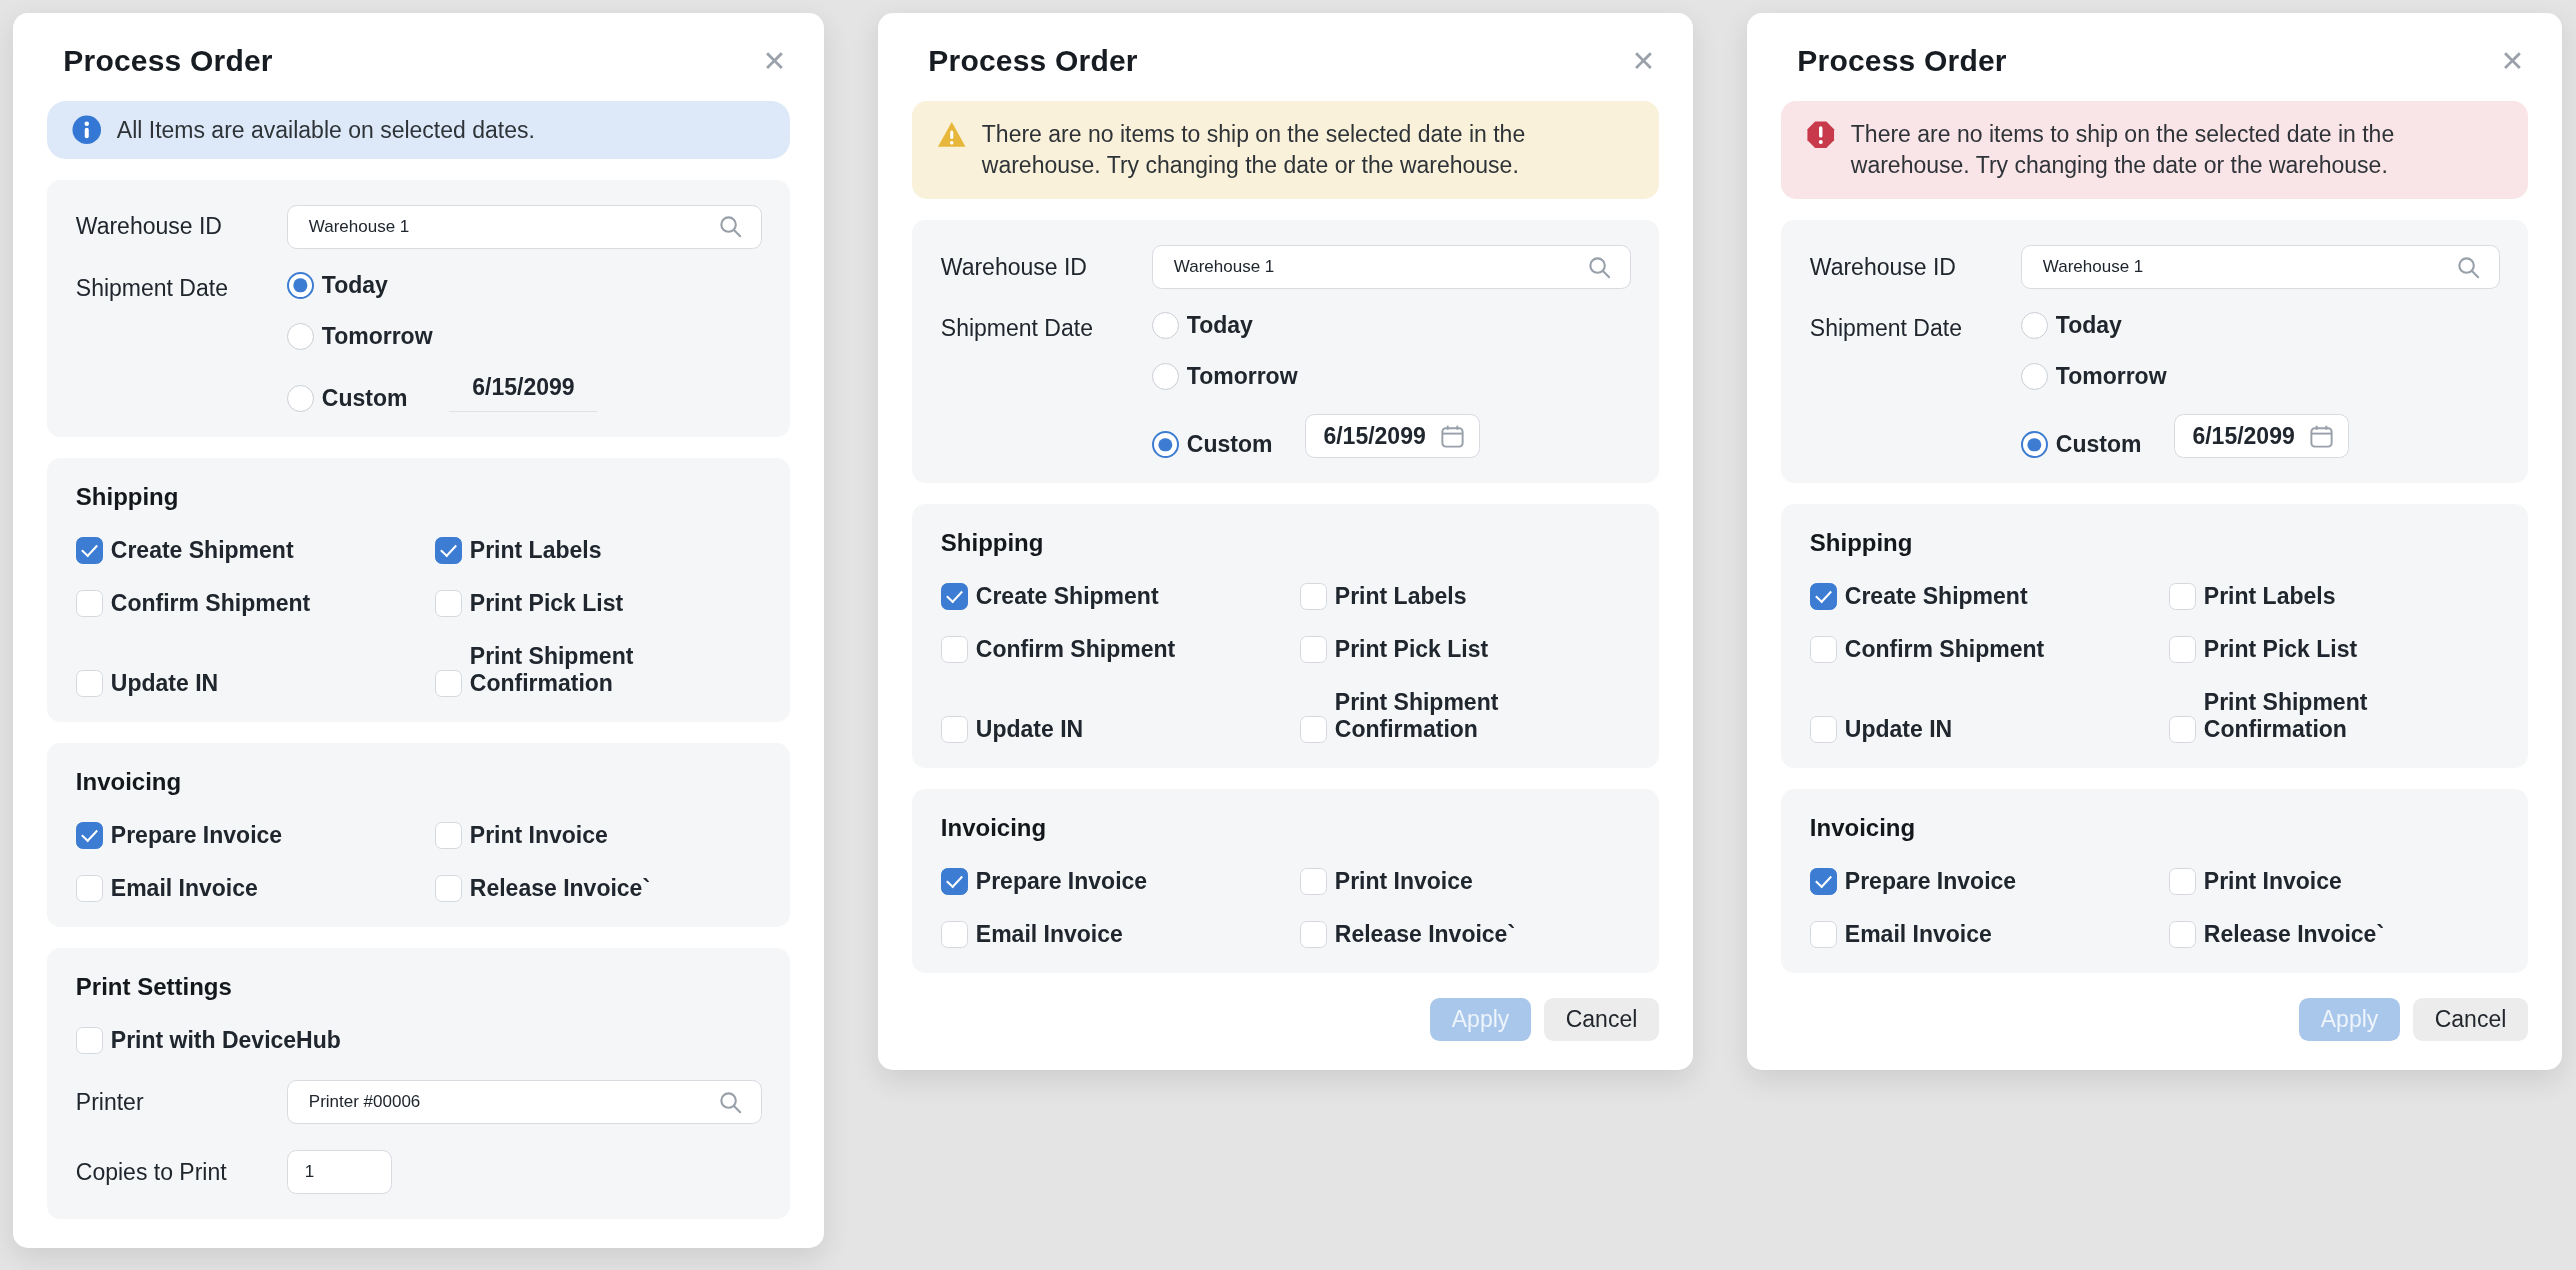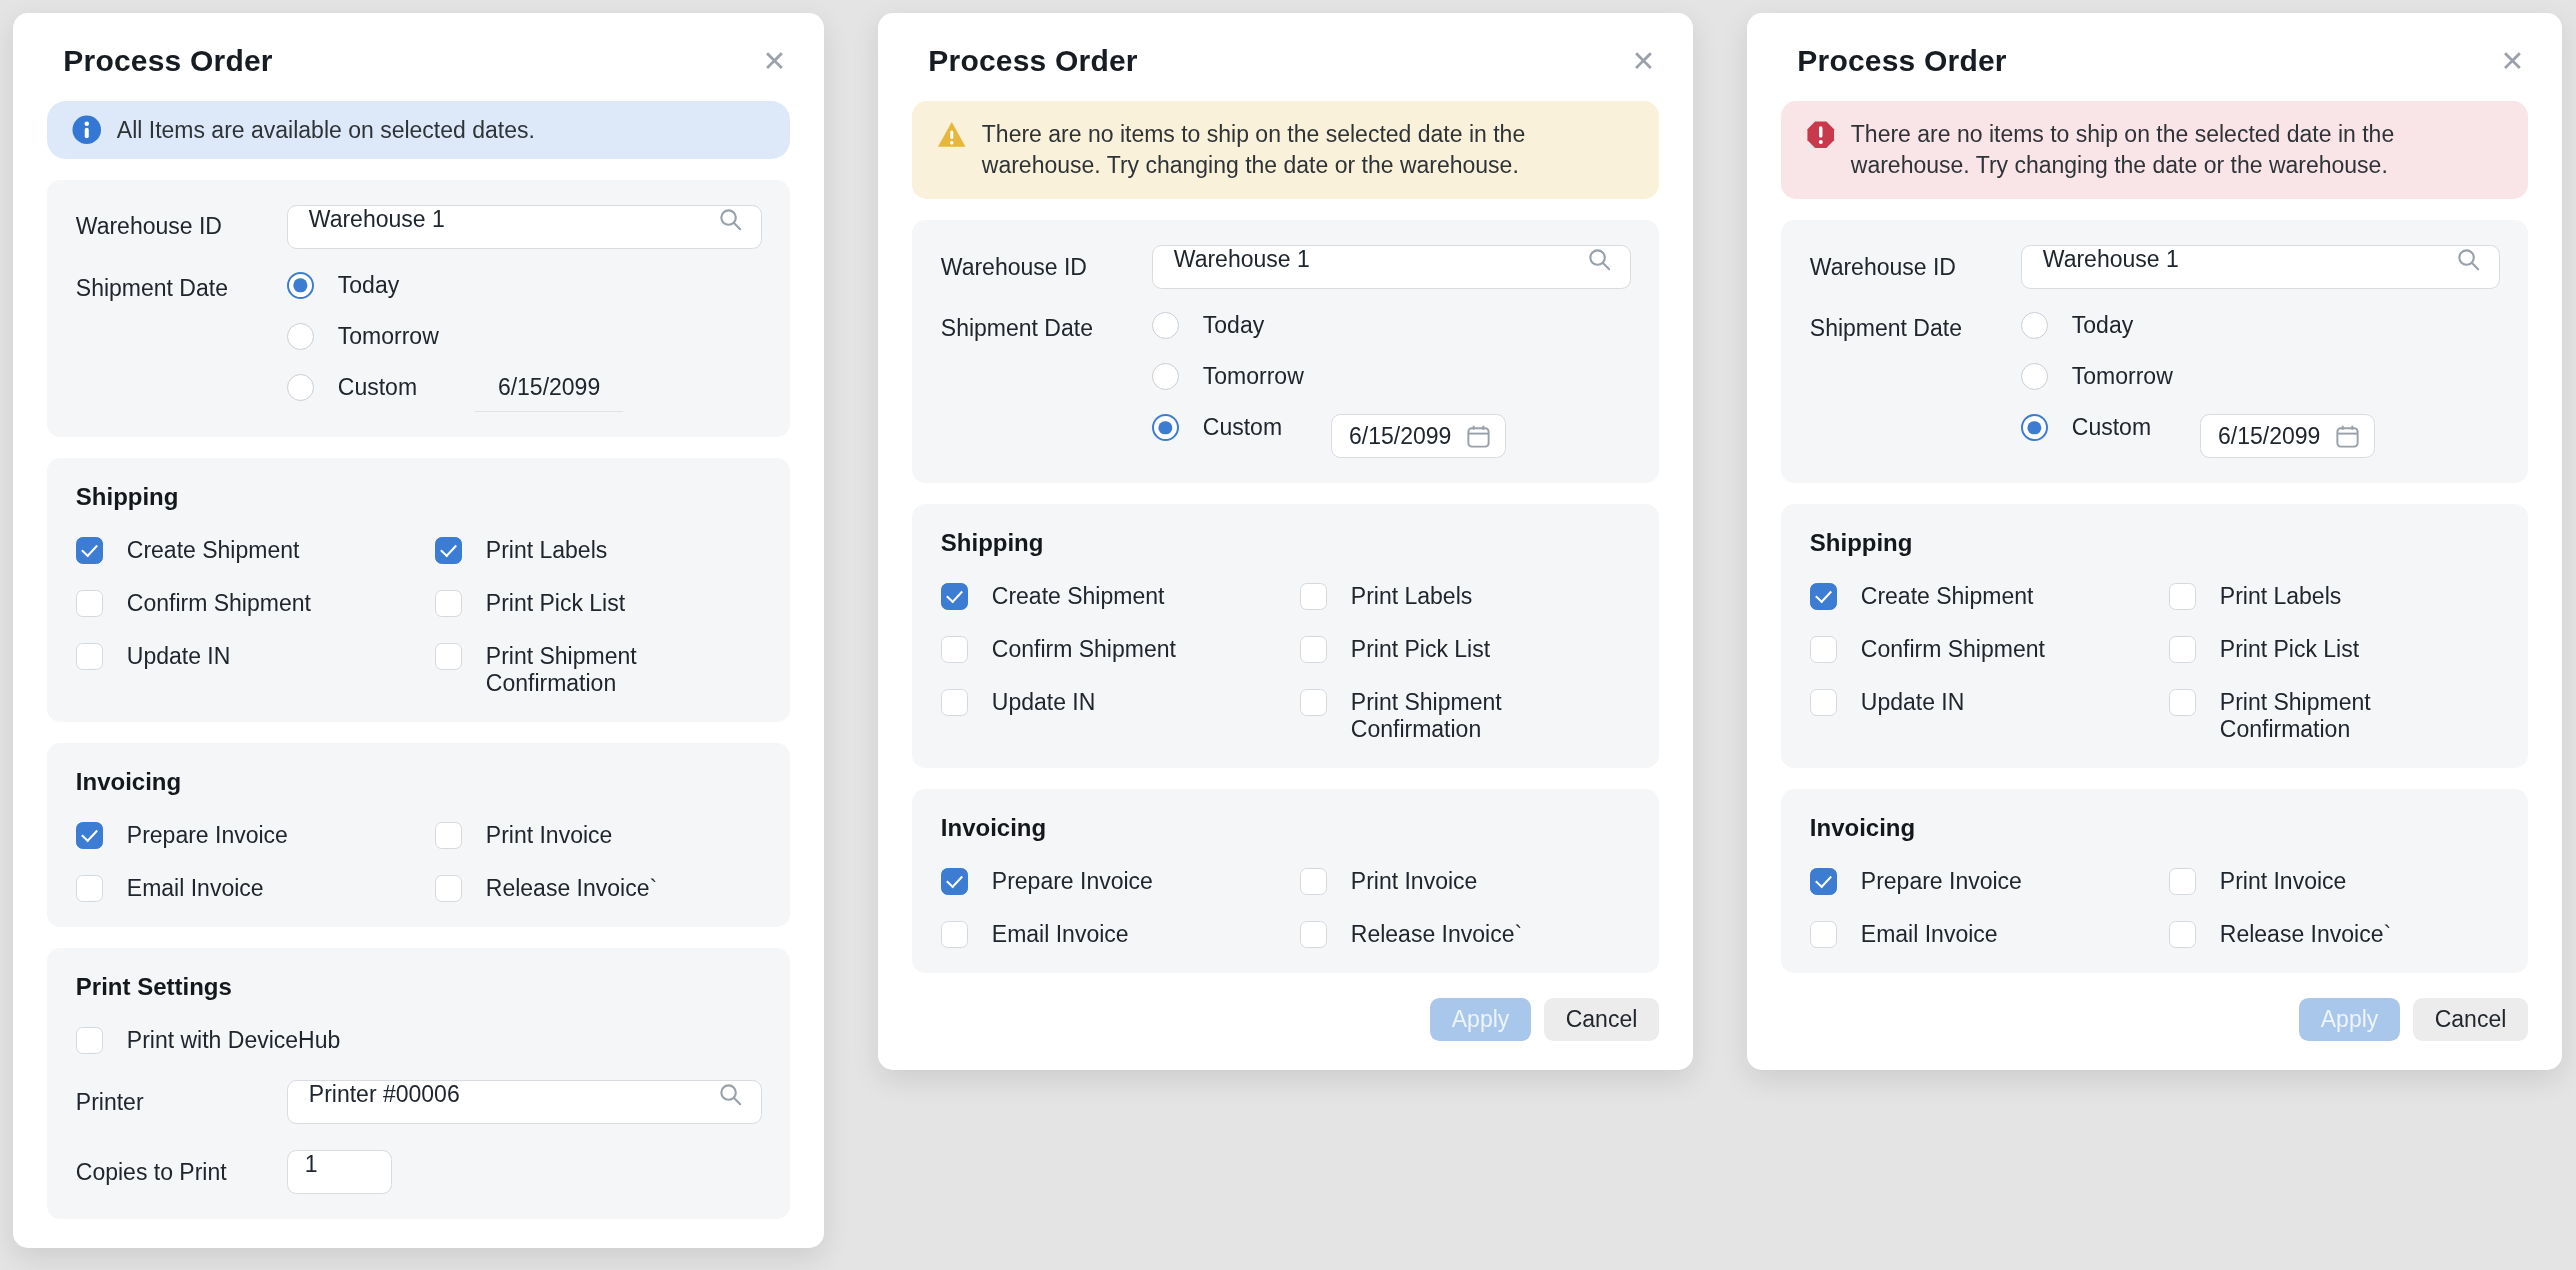--- a/index.html
+++ b/index.html
@@ -35,30 +35,30 @@
 
   .card { background:#f5f6f7; border-radius:13.3px; margin-top:21px; padding:25px 28.5px; }
 
   .frow { display:flex; align-items:center; }
   .frow + .frow { margin-top:23px; }
   .frow.top { align-items:flex-start; }
   .flabel { flex:0 0 211px; font-size:23px; color:#20262e; }
   .frow.top .flabel { padding-top:2.9px; }
 
   .input {
-    position:relative; display:flex; justify-content:space-between;
+    position:relative; display:flex; align-items:center; justify-content:space-between;
     width:498px; height:44px; background:#fff;
     border:1.4px solid #d8dbe0; border-radius:9.5px; padding:0 17px 0 21px;
-    font-size:23px; color:#20262e; cursor:text;
+    font-size:17px; color:#20262e; cursor:text;
   }
   .input .ival { white-space:nowrap; }
   .input svg { flex:0 0 auto; }
 
   .opts { display:flex; flex-direction:column; gap:24px; }
-  .opt { display:flex; align-items:flex-start; gap:24px; cursor:pointer; font-size:23px; color:#20262e; }
+  .opt { display:flex; align-items:flex-end; gap:8px; cursor:pointer; font-size:23px; color:#20262e;font-weight:bold; }
   .radio {
     flex:0 0 auto; width:27px; height:27px; border-radius:50%;
     background:#fff; border:1.9px solid #c9cdd4; position:relative;
   }
   .radio.sel { border:2.4px solid #3c7cd2; }
   .radio.sel::after {
     content:""; position:absolute; left:50%; top:50%; width:13.3px; height:13.3px;
     transform:translate(-50%,-50%); border-radius:50%; background:#3c7cd2;
   }
   .udate {

